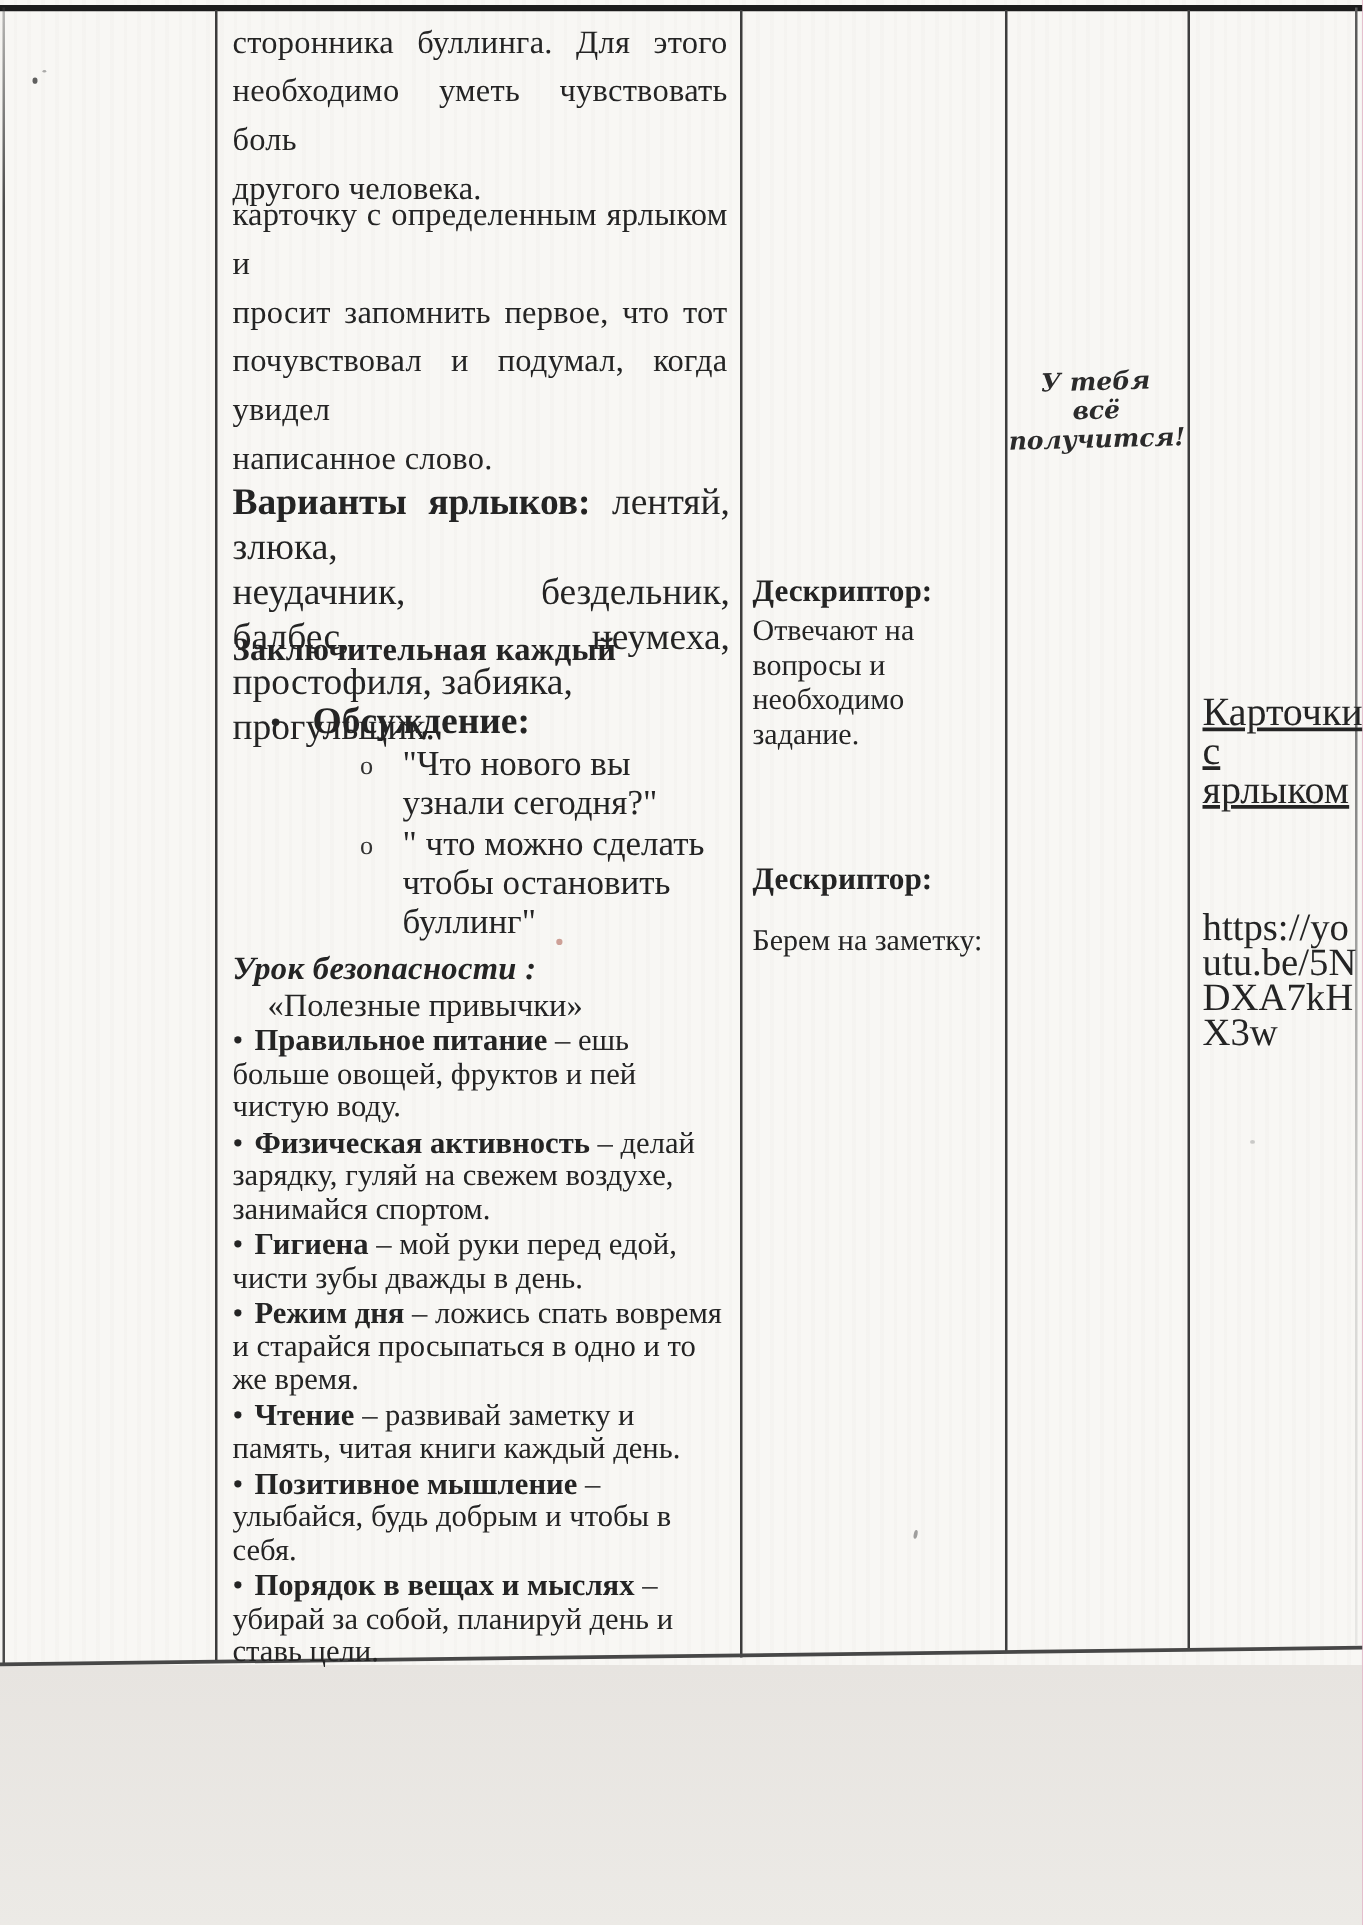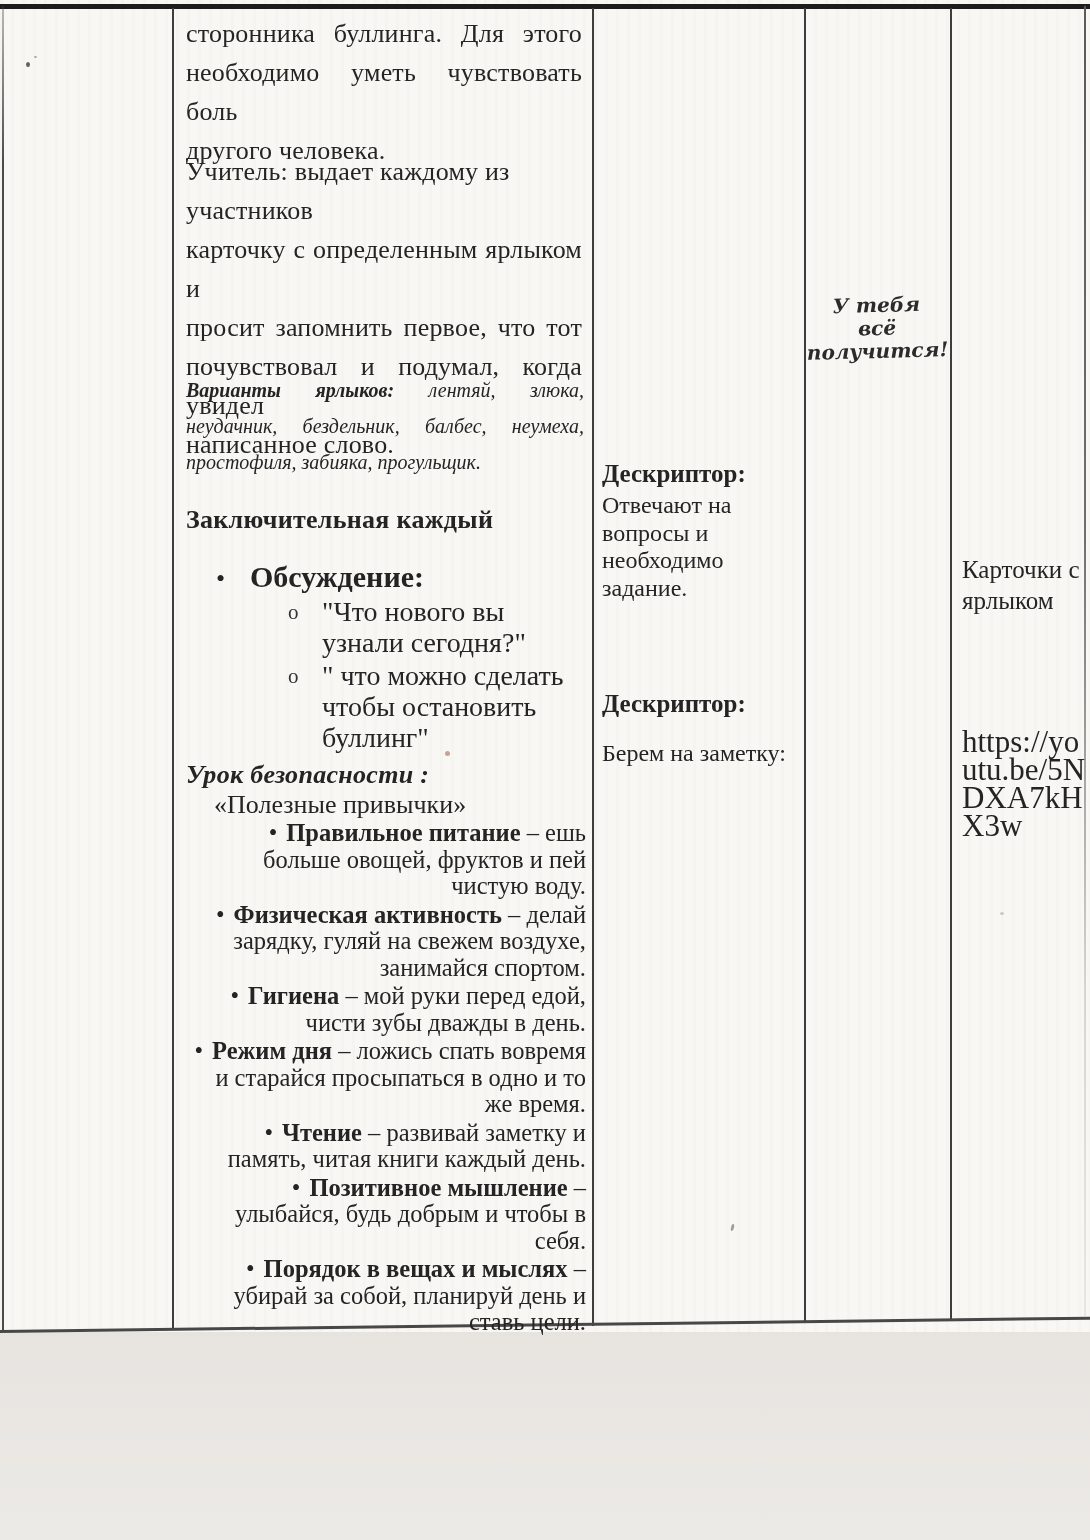--- a/index.html
+++ b/index.html
@@ -30,38 +30,38 @@
   .b-c3{left:804px;top:8px;width:2px;height:1314px;}
   .b-c4{left:950px;top:8px;width:2px;height:1312px;}
   .b-right{left:1084px;top:6px;width:2px;height:1310px;background:linear-gradient(180deg,#5a5a5a,#6e6e6e 40%,rgba(110,110,110,0.25) 75%,rgba(110,110,110,0.12));}
   .b-bottom{left:0;top:1330px;width:1100px;height:3px;background:#474747;transform:rotate(-0.7deg);transform-origin:left center;}
 
   
   .abs{position:absolute;}
   .p-top{font-size:26px;line-height:39px;letter-spacing:0.2px;}
   .jline{text-align:justify;text-align-last:justify;}
   .bold{font-weight:bold;}
-  .variants{font-size:20px;line-height:36px;font-style:italic;}
+  .variants{font-size:30px;line-height:36px;margin-top:12px;}
   .heading{font-size:26px;font-weight:bold;letter-spacing:0.3px;}
   .disc-title{display:flex;align-items:baseline;}
   .disc-title .mark{font-size:26px;width:34px;}
   .disc-title .txt{font-size:30px;font-weight:bold;}
   .disc-item{display:flex;margin-bottom:2px;}
   .disc-item .mark{font-size:21px;width:34px;padding-top:4px;color:#333;}
   .disc-item .txt{font-size:28px;line-height:31px;flex:1;}
   .safety-title{font-size:26px;font-weight:bold;font-style:italic;letter-spacing:0.3px;}
   .safety-sub{font-size:26px;}
   .habits{font-size:24.5px;line-height:26.5px;}
   .habit{margin-bottom:2px;}
   .habit .blt{padding-right:9px;}
   .desc-title{font-size:25px;font-weight:bold;}
   .desc-text{font-size:24px;line-height:27.5px;margin-top:4px;width:152px;}
   .note{font-size:24px;}
   .motiv{width:142px;text-align:center;font-size:20px;line-height:23px;font-style:italic;font-weight:600;transform:rotate(-1.5deg);font-family:"DejaVu Serif",serif;color:#2b2b2b;}
-  .cards{font-size:25px;line-height:31px;width:128px;}
+  .cards{font-size:32px;line-height:31px;width:128px;text-decoration:underline;}
   .url{font-size:31px;line-height:28px;width:126px;word-break:break-all;}
   .speck{position:absolute;border-radius:50%;}
 </style>
 </head>
 <body>
 
 <div class="page">
 
   <div class="table-zone"></div>
   <div class="below-zone"></div>
@@ -75,21 +75,20 @@
   <div class="bline b-right"></div>
   <div class="bline b-bottom"></div>
 
   <div class="abs p-top" style="left:186px;top:14px;width:396px;">
     <div class="jline">сторонника буллинга. Для этого</div>
     <div class="jline">необходимо уметь чувствовать боль</div>
     <div>другого человека.</div>
   </div>
 
   <div class="abs p-top" style="left:186px;top:152px;width:396px;">
-    <div>Учитель: выдает каждому из участников</div>
     <div class="jline">карточку с определенным ярлыком и</div>
     <div class="jline">просит запомнить первое, что тот</div>
     <div class="jline">почувствовал и подумал, когда увидел</div>
     <div>написанное слово.</div>
   </div>
 
   <div class="abs variants" style="left:186px;top:372px;width:398px;">
     <div class="jline"><span class="bold">Варианты ярлыков:</span> <span>лентяй, злюка,</span></div>
     <div class="jline">неудачник, бездельник, балбес, неумеха,</div>
     <div>простофиля, забияка, прогульщик.</div>
@@ -109,21 +108,21 @@
     </div>
     <div class="disc-item">
       <span class="mark">o</span>
       <span class="txt">" что можно сделать чтобы остановить буллинг"</span>
     </div>
   </div>
 
   <div class="abs safety-title" style="left:186px;top:760px;">Урок безопасности :</div>
   <div class="abs safety-sub" style="left:214px;top:790px;">«Полезные привычки»</div>
 
-  <div class="abs habits" style="left:186px;top:820px;width:400px;text-align:right;">
+  <div class="abs habits" style="left:186px;top:820px;width:400px;">
     <div class="habit"><span class="blt">•</span><span class="bold">Правильное питание</span> <span>– ешь больше овощей, фруктов и пей чистую воду.</span></div>
     <div class="habit"><span class="blt">•</span><span class="bold">Физическая активность</span> <span>– делай зарядку, гуляй на свежем воздухе, занимайся спортом.</span></div>
     <div class="habit"><span class="blt">•</span><span class="bold">Гигиена</span> <span>– мой руки перед едой, чисти зубы дважды в день.</span></div>
     <div class="habit"><span class="blt">•</span><span class="bold">Режим дня</span> <span>– ложись спать вовремя и старайся просыпаться в одно и то же время.</span></div>
     <div class="habit"><span class="blt">•</span><span class="bold">Чтение</span> <span>– развивай заметку и память, читая книги каждый день.</span></div>
     <div class="habit"><span class="blt">•</span><span class="bold">Позитивное мышление</span> <span>– улыбайся, будь добрым и чтобы в себя.</span></div>
     <div class="habit"><span class="blt">•</span><span class="bold">Порядок в вещах и мыслях</span> <span>– убирай за собой, планируй день и ставь цели.</span></div>
   </div>
 
   <div class="abs" style="left:602px;top:460px;width:170px;">

